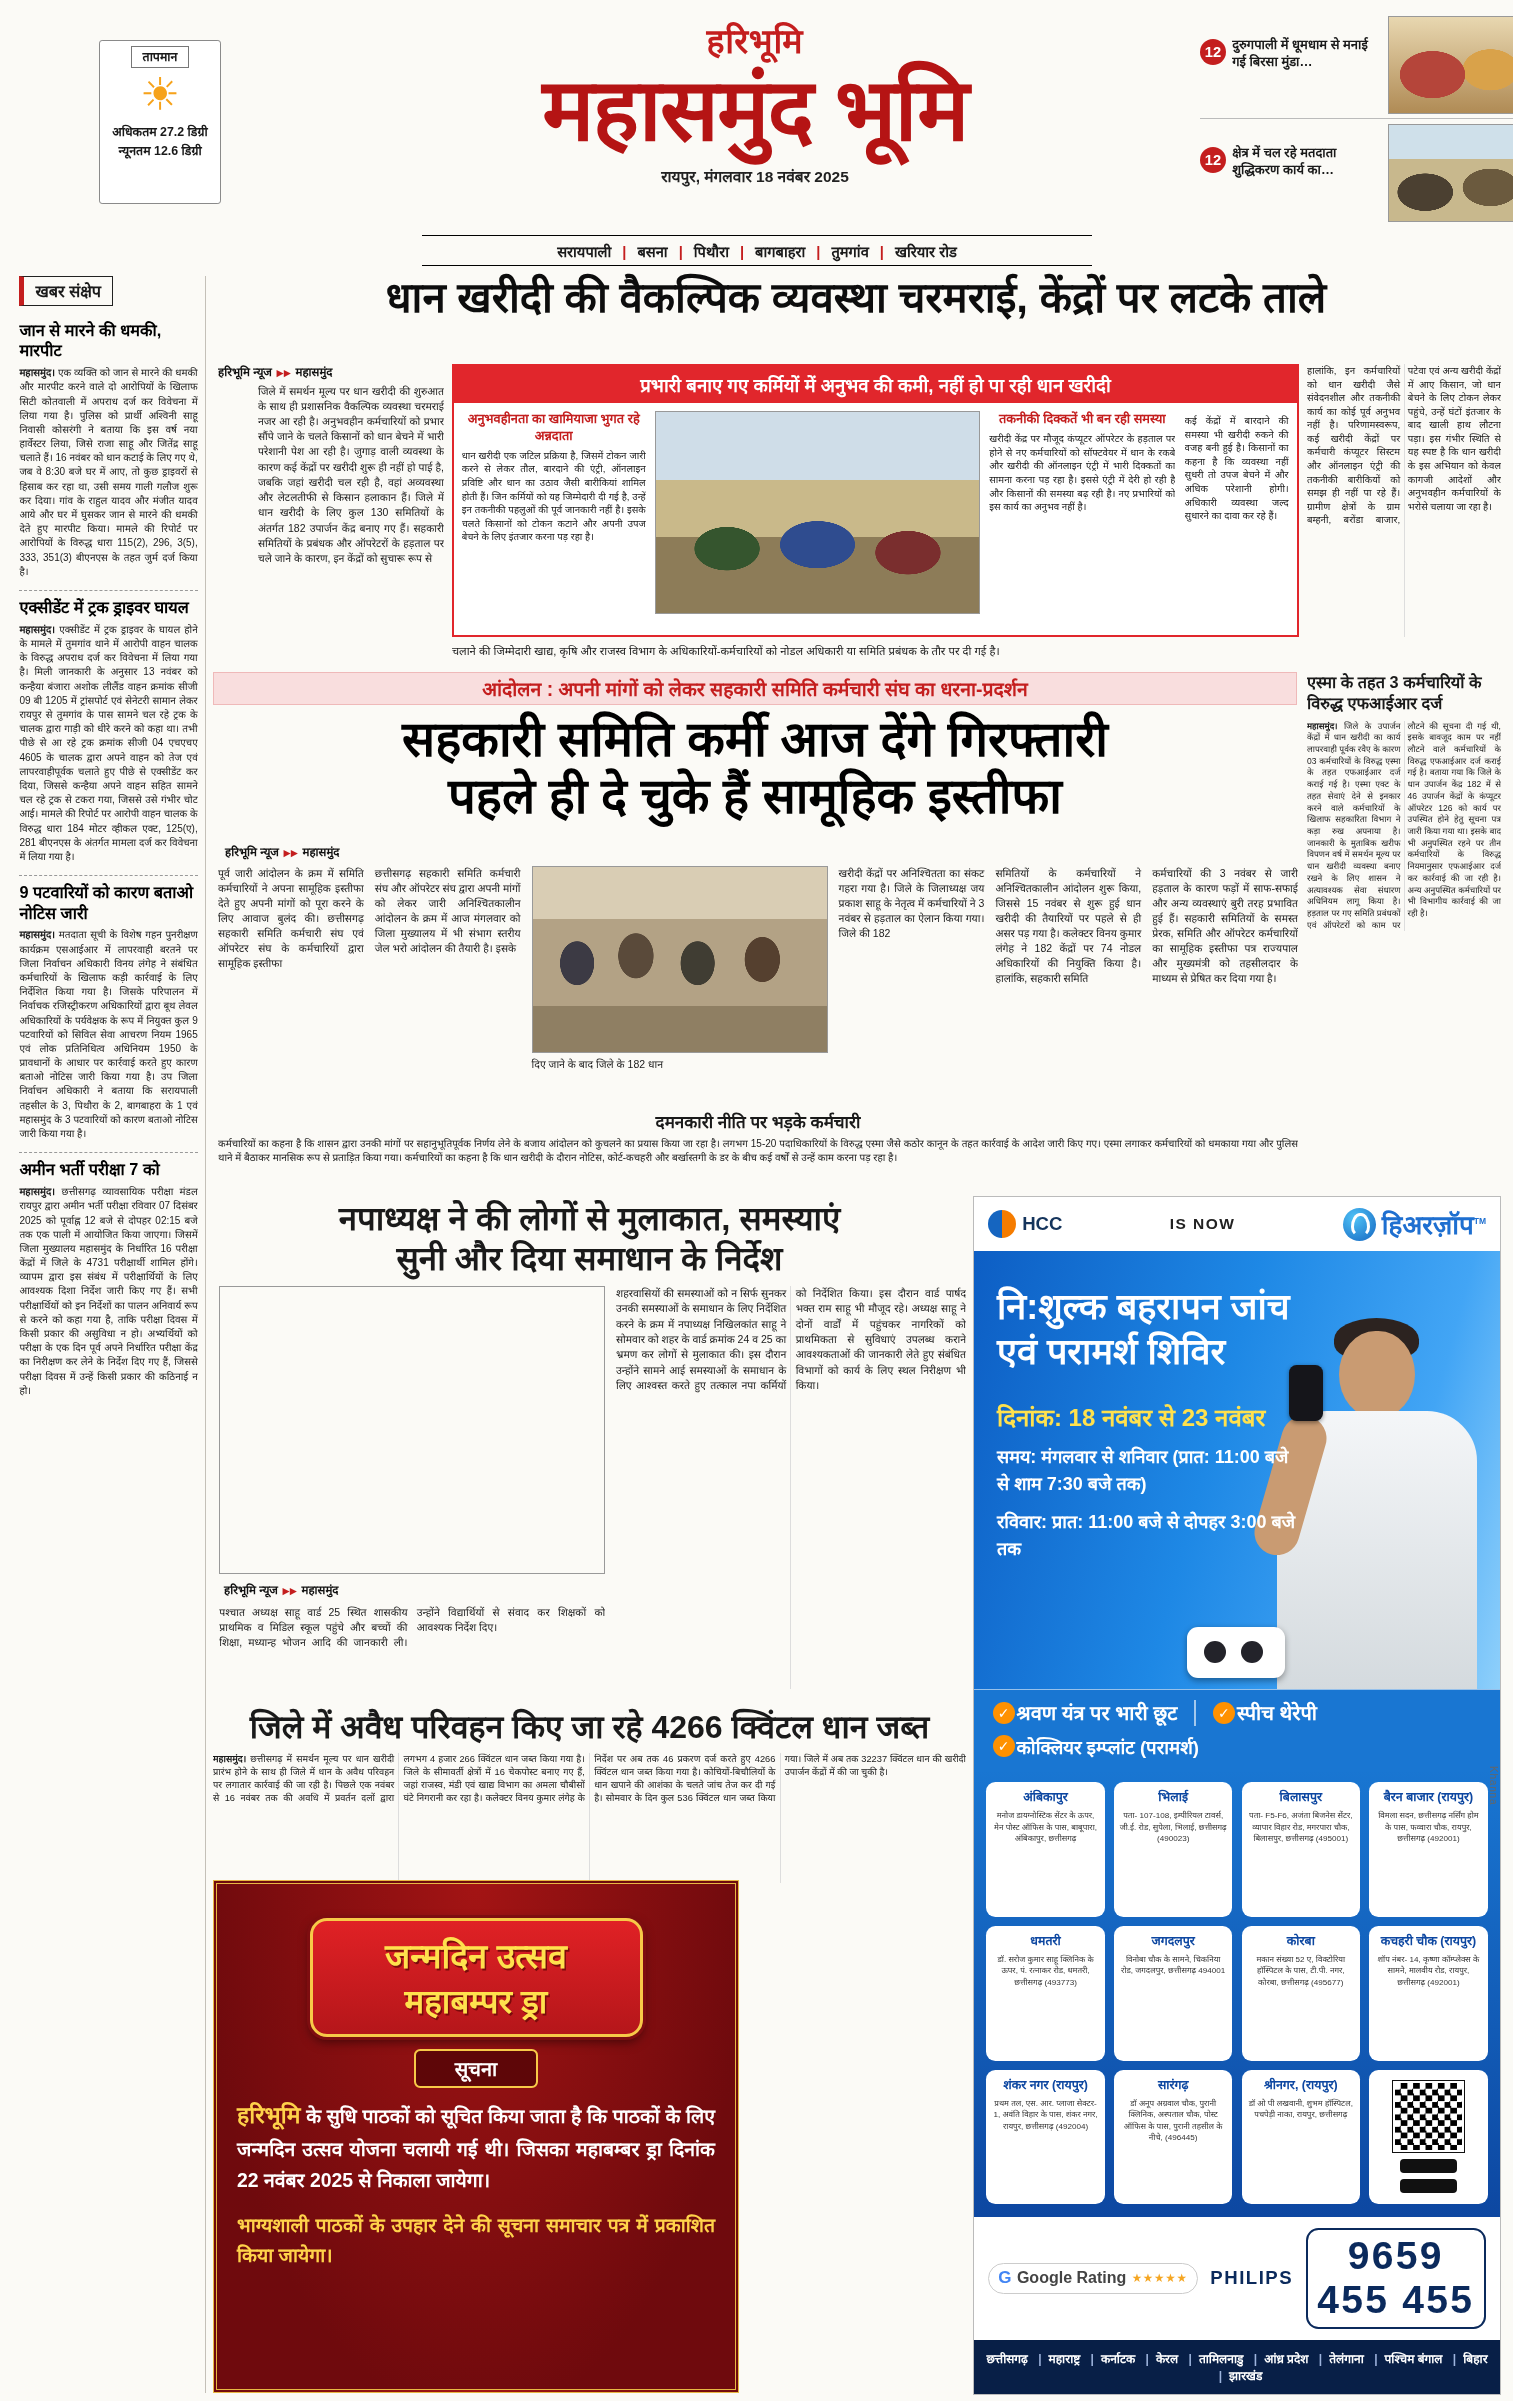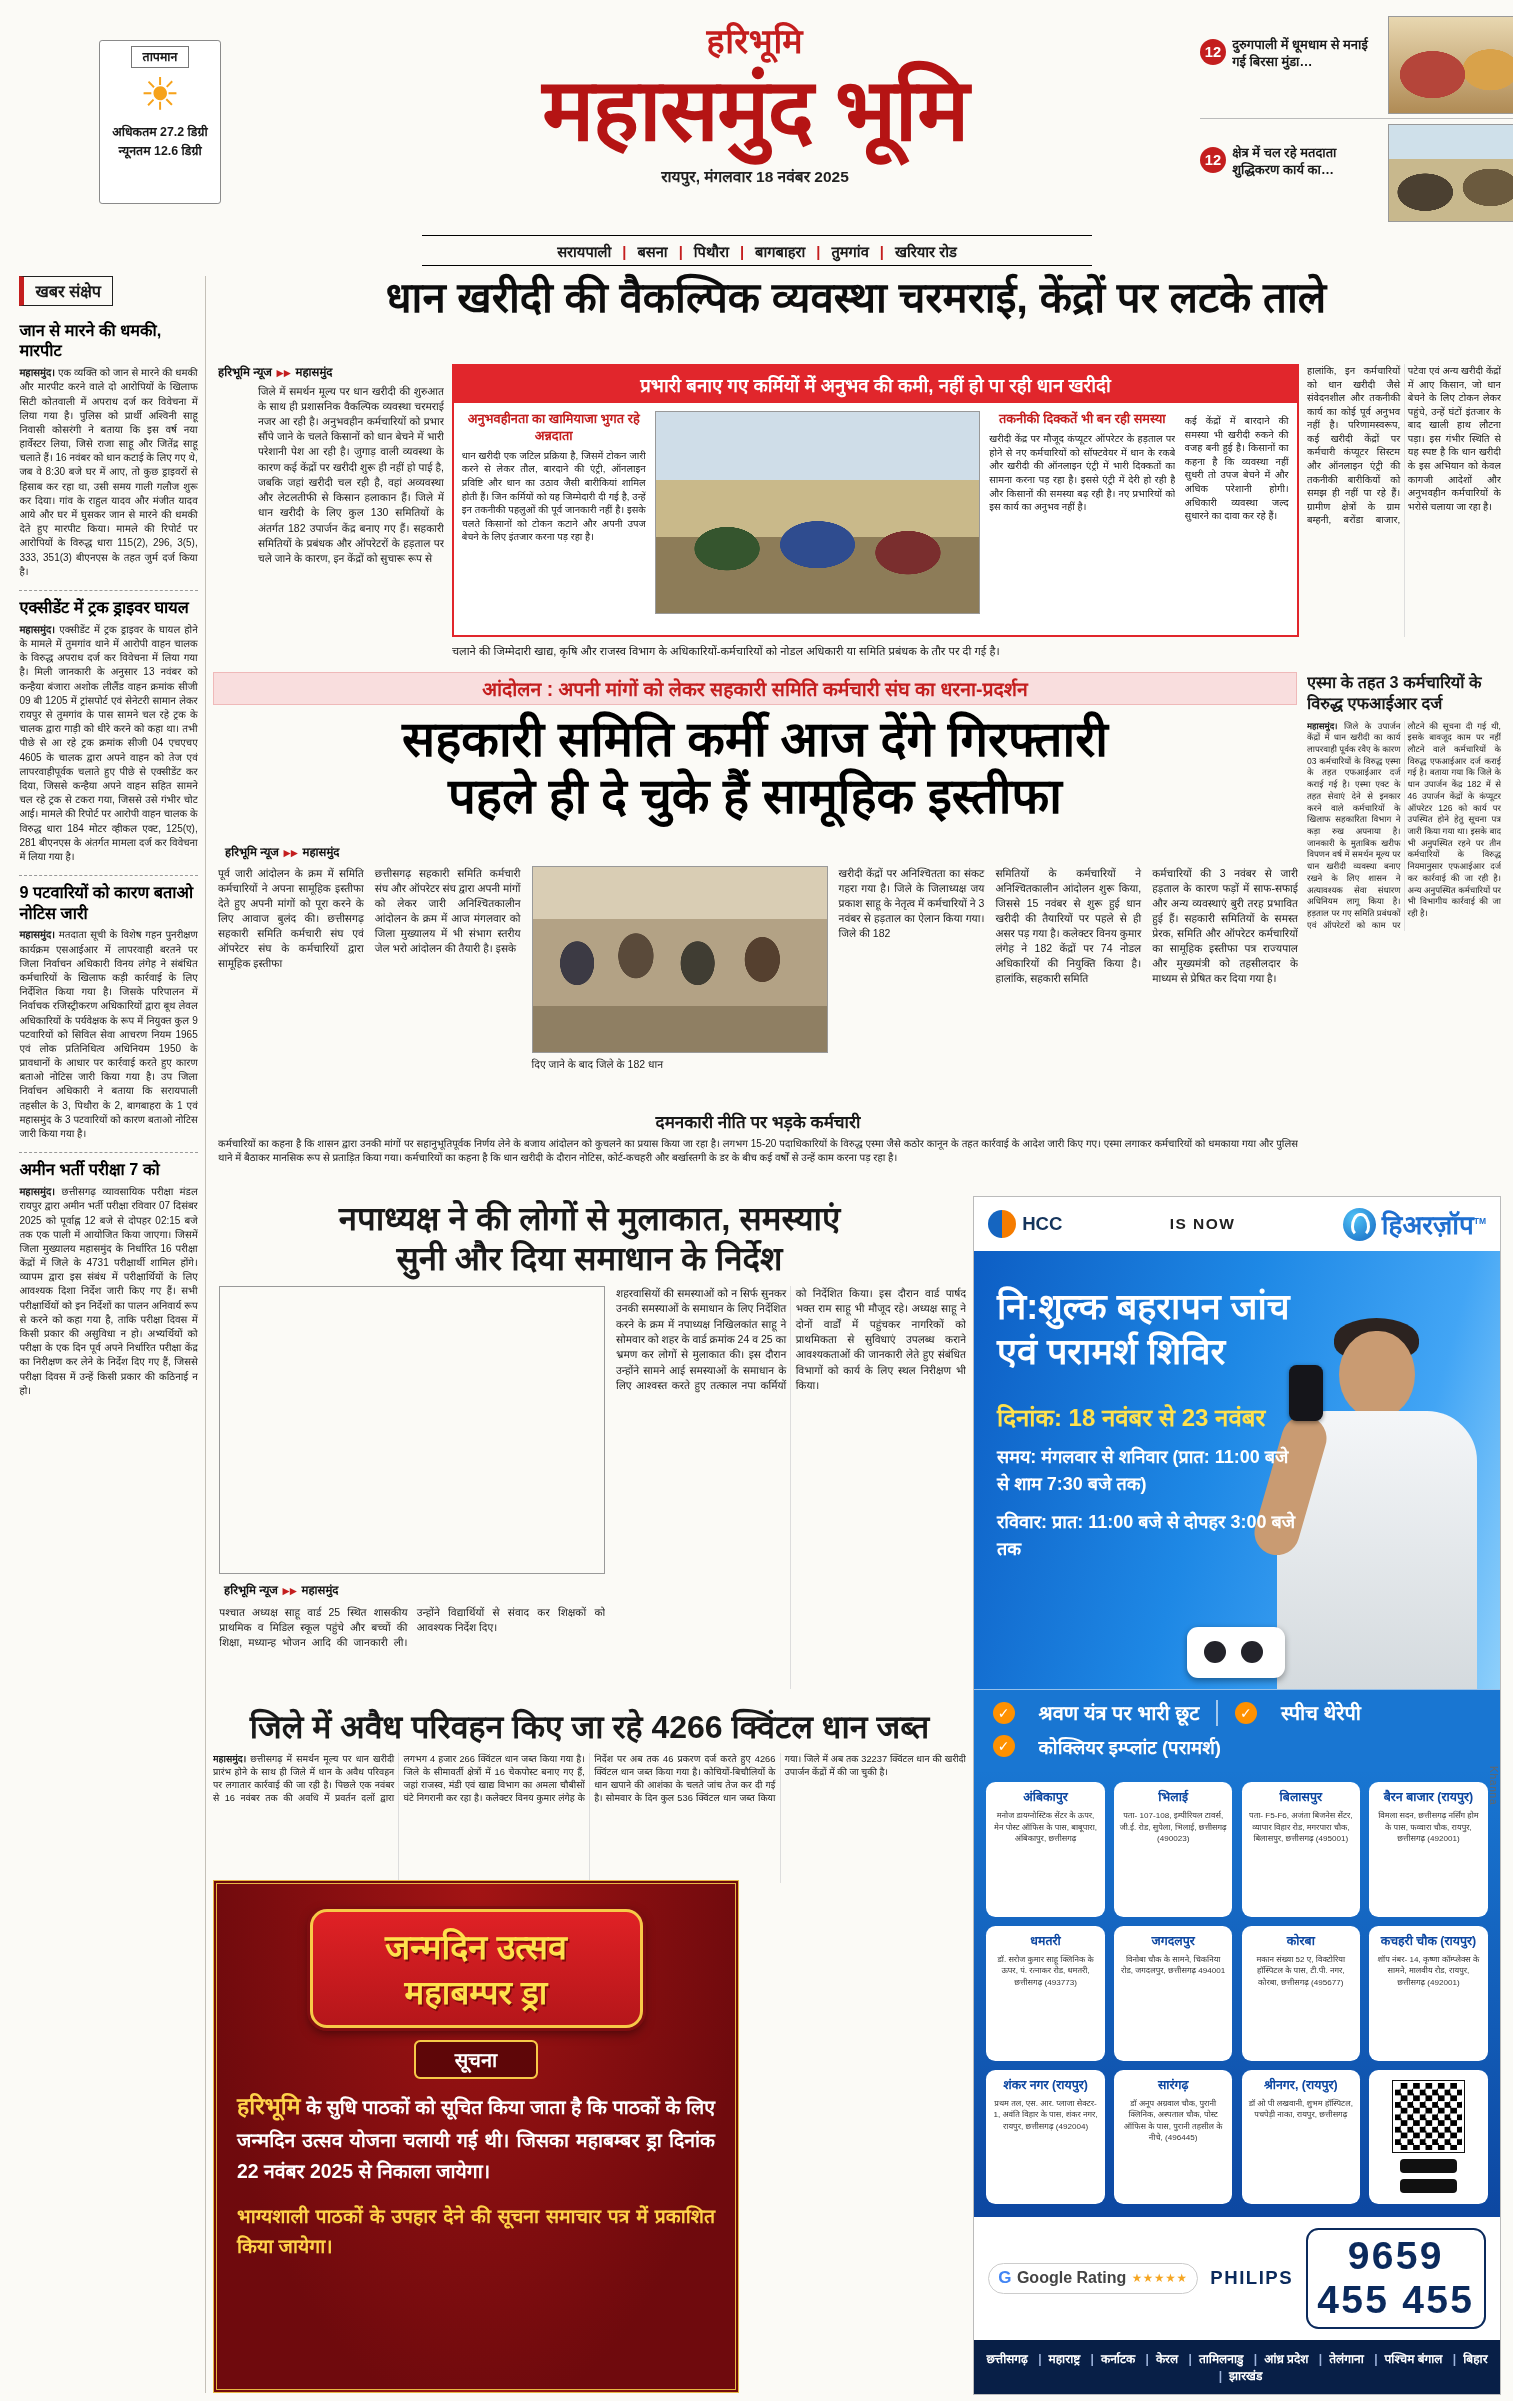--- a/index.html
+++ b/index.html
@@ -96,21 +96,21 @@
   .napa-byline { position:absolute; left:11px; top:383px; }
   .napa-right { position:absolute; left:403px; top:87px; width:350px; height:403px; column-count:2; column-gap:9.3px; column-rule:0.8px solid #ddd; font-size:10.5px; line-height:1.46; text-align:justify; overflow:hidden; }
   .napa-bottom { position:absolute; left:6.2px; top:406px; width:386px; height:91px; column-count:2; column-gap:9.3px; font-size:10.5px; line-height:1.44; text-align:justify; overflow:hidden; }
 
   
   .seizure { position:absolute; left:213px; top:1704px; width:753px; height:170px; }
   .seizure-title { text-align:center; font-size:32px; font-weight:bold; margin-bottom:6.2px; }
   .seizure-body { column-count:4; column-gap:9.3px; column-rule:0.8px solid #ddd; font-size:9.3px; line-height:1.4; text-align:justify; height:130px; overflow:hidden; }
 
   
-  .birthday-ad { position:absolute; left:213px; top:1880px; width:526px; height:513px; background:radial-gradient(ellipse at 50% 0%,#a31414,#6f0a0d 75%); border:4.6px double #e8b843; padding:25px 20px; }
+  .birthday-ad { position:absolute; left:213px; top:1880px; width:526px; height:513px; background:radial-gradient(ellipse at 50% 0%,#a31414,#6f0a0d 75%); border:4.6px double #e8b843; padding:34px 20px; }
   .plaque { margin:0 auto; width:333px; background:linear-gradient(#e02125,#b5161a); border:3.9px solid #f7c948; border-radius:17px; box-shadow:0 0 0 3.1px #7e0d10,0 4.6px 11px rgba(0,0,0,.5); text-align:center; padding:11px 6.2px; }
   .plaque-l1 { font-size:34px; font-weight:bold; color:#ffe14d; text-shadow:1.5px 1.5px 0 #7a0b0b; }
   .plaque-l2 { font-size:33px; font-weight:bold; color:#ffe14d; text-shadow:1.5px 1.5px 0 #7a0b0b; }
   .suchna { margin:12.4px auto 9.3px; width:124px; background:#5e0608; border:2.3px solid #f7c948; color:#fff; font-size:20px; font-weight:bold; text-align:center; border-radius:6.2px; padding:3.9px; }
   .bd-body1 { color:#fff; font-size:19.4px; font-weight:bold; line-height:1.6; text-align:justify; }
   .bd-brand { color:#ffd24a; font-size:23px; }
   .bd-body2 { color:#ffd24a; font-size:19.4px; font-weight:bold; line-height:1.55; margin-top:14px; text-align:justify; }
 
   
   .hearzap { position:absolute; left:973px; top:1196px; width:528px; height:1199px; display:flex; flex-direction:column; border:0.8px solid #bbb; background:#fff; }
@@ -132,21 +132,21 @@
   .man-hair { position:absolute; top:20px; left:79px; width:85px; height:43px; background:#2c2320; border-radius:50% 50% 40% 40%; }
   .man-head { position:absolute; top:33px; left:84px; width:76px; height:87px; background:#c99b72; border-radius:48%/50%; }
   .man-torso { position:absolute; top:113px; left:22px; width:200px; height:279px; background:linear-gradient(#f4f6f8,#d4dade); border-radius:50px 50px 0 0; }
   .man-arm { position:absolute; top:116px; left:12.4px; width:45px; height:143px; background:#c99b72; border-radius:23px; transform:rotate(16deg); }
   .man-device { position:absolute; top:67px; left:34px; width:34px; height:56px; background:#15151a; border-radius:7.7px; box-shadow:0 1.5px 4.6px rgba(0,0,0,.4); }
   .case { position:absolute; bottom:11px; left:-68px; width:98px; height:51px; background:#fff; border-radius:11px; box-shadow:0 2.3px 6.2px rgba(0,0,0,.35); }
   .bud { position:absolute; top:14px; width:22px; height:22px; border-radius:50%; background:#23232a; }
   .bud.b1 { left:17px; } .bud.b2 { left:54px; }
   .hz-features { background:#1976d2; border-top:1.5px solid rgba(255,255,255,.55); padding:9.3px 18.6px 11px; color:#fff; }
   .feat-row { display:flex; align-items:center; gap:17px; }
-  .feat { display:flex; align-items:center; gap:24px; font-size:20px; font-weight:bold; }
+  .feat { display:flex; align-items:center; gap:2px; font-size:20px; font-weight:bold; }
   .feat2 { font-size:18.6px; margin-top:7.7px; }
   .chk { flex:0 0 22px; width:22px; height:22px; border-radius:50%; background:#ff9100; color:#fff; display:flex; align-items:center; justify-content:center; font-size:14px; font-weight:bold; }
   .chk::before { content:"✓"; }
   .feat-div { width:1.5px; height:26px; background:rgba(255,255,255,.6); }
   .hz-locations { flex:1; background:linear-gradient(#1976d2,#0d47a1); padding:12.4px; display:grid; grid-template-columns:repeat(4,1fr); grid-auto-rows:1fr; gap:9.3px; }
   .loc { background:#fff; border-radius:9.3px; padding:7.7px 5.4px; text-align:center; overflow:hidden; }
   .loc-city { color:#0d47a1; font-size:12.4px; font-weight:bold; margin-bottom:4.6px; line-height:1.25; }
   .loc-addr { font-size:8.1px; color:#333; line-height:1.42; }
   .qr-cell { background:#fff; border-radius:9.3px; display:flex; flex-direction:column; align-items:center; justify-content:center; gap:6.2px; }
   .qr { width:71px; height:71px; border:2.3px solid #fff; outline:1.5px solid #111; background:repeating-conic-gradient(#000 0% 25%,#fff 0% 50%) 0 0/12.4px 12.4px; }

